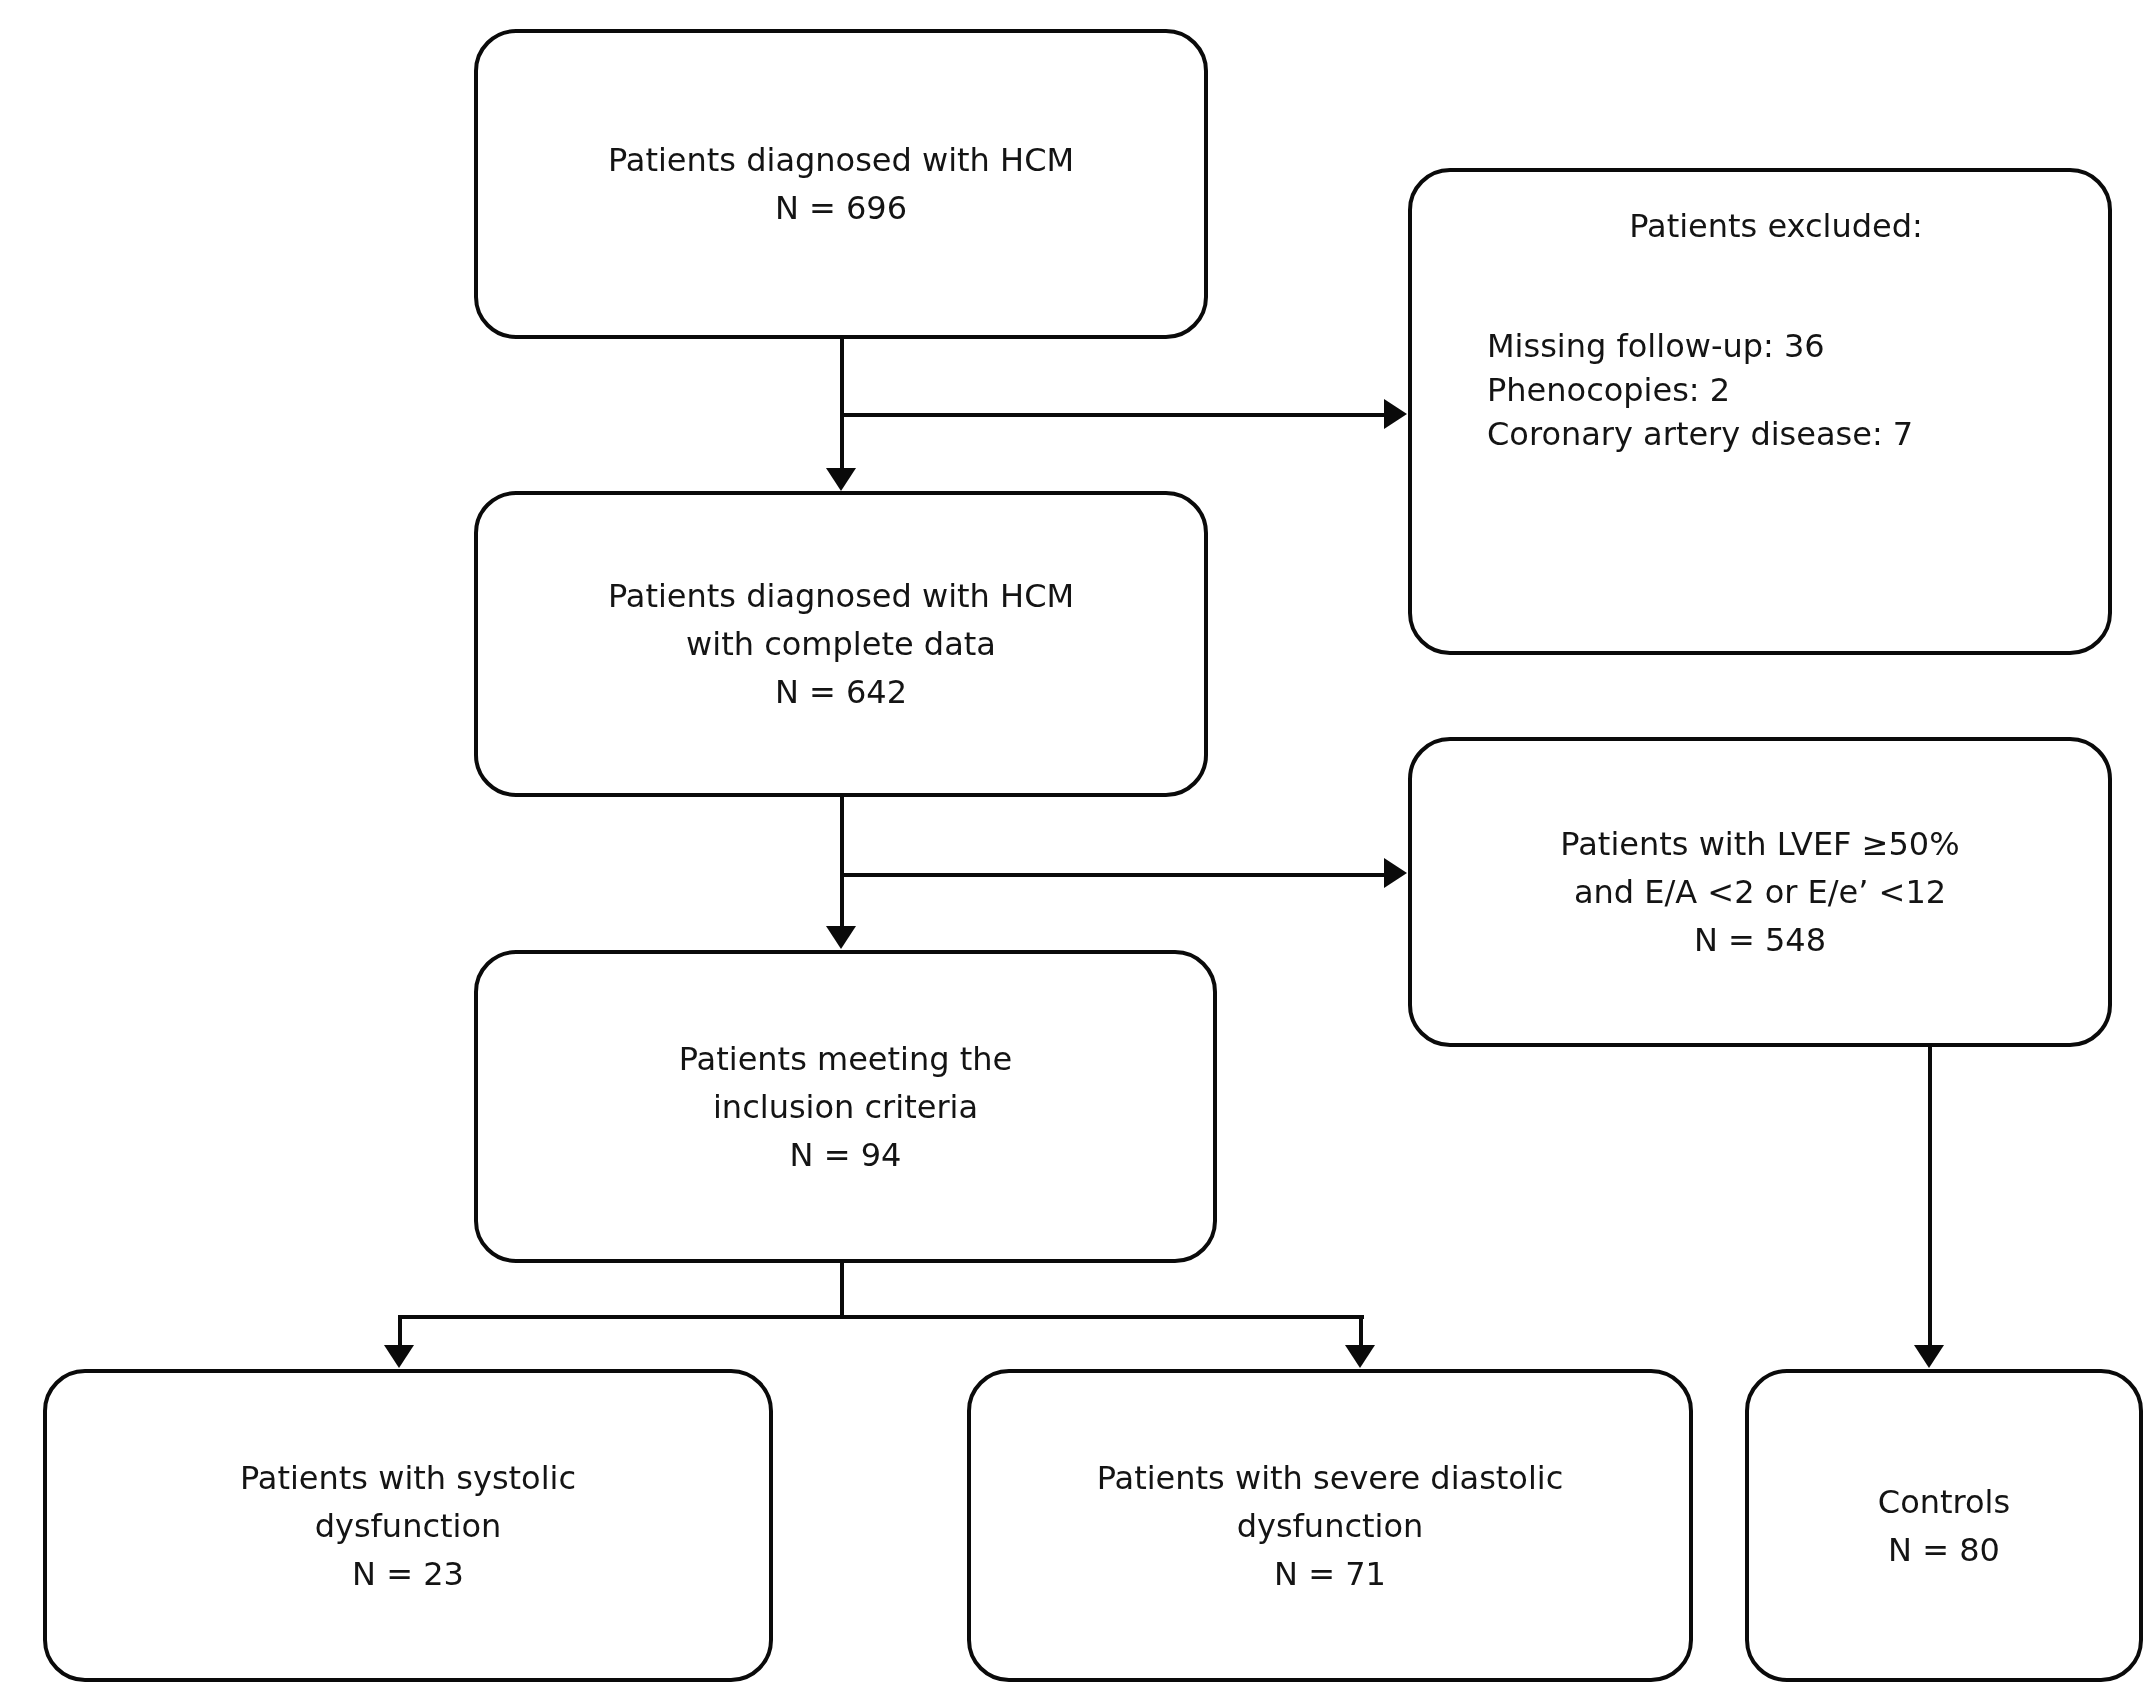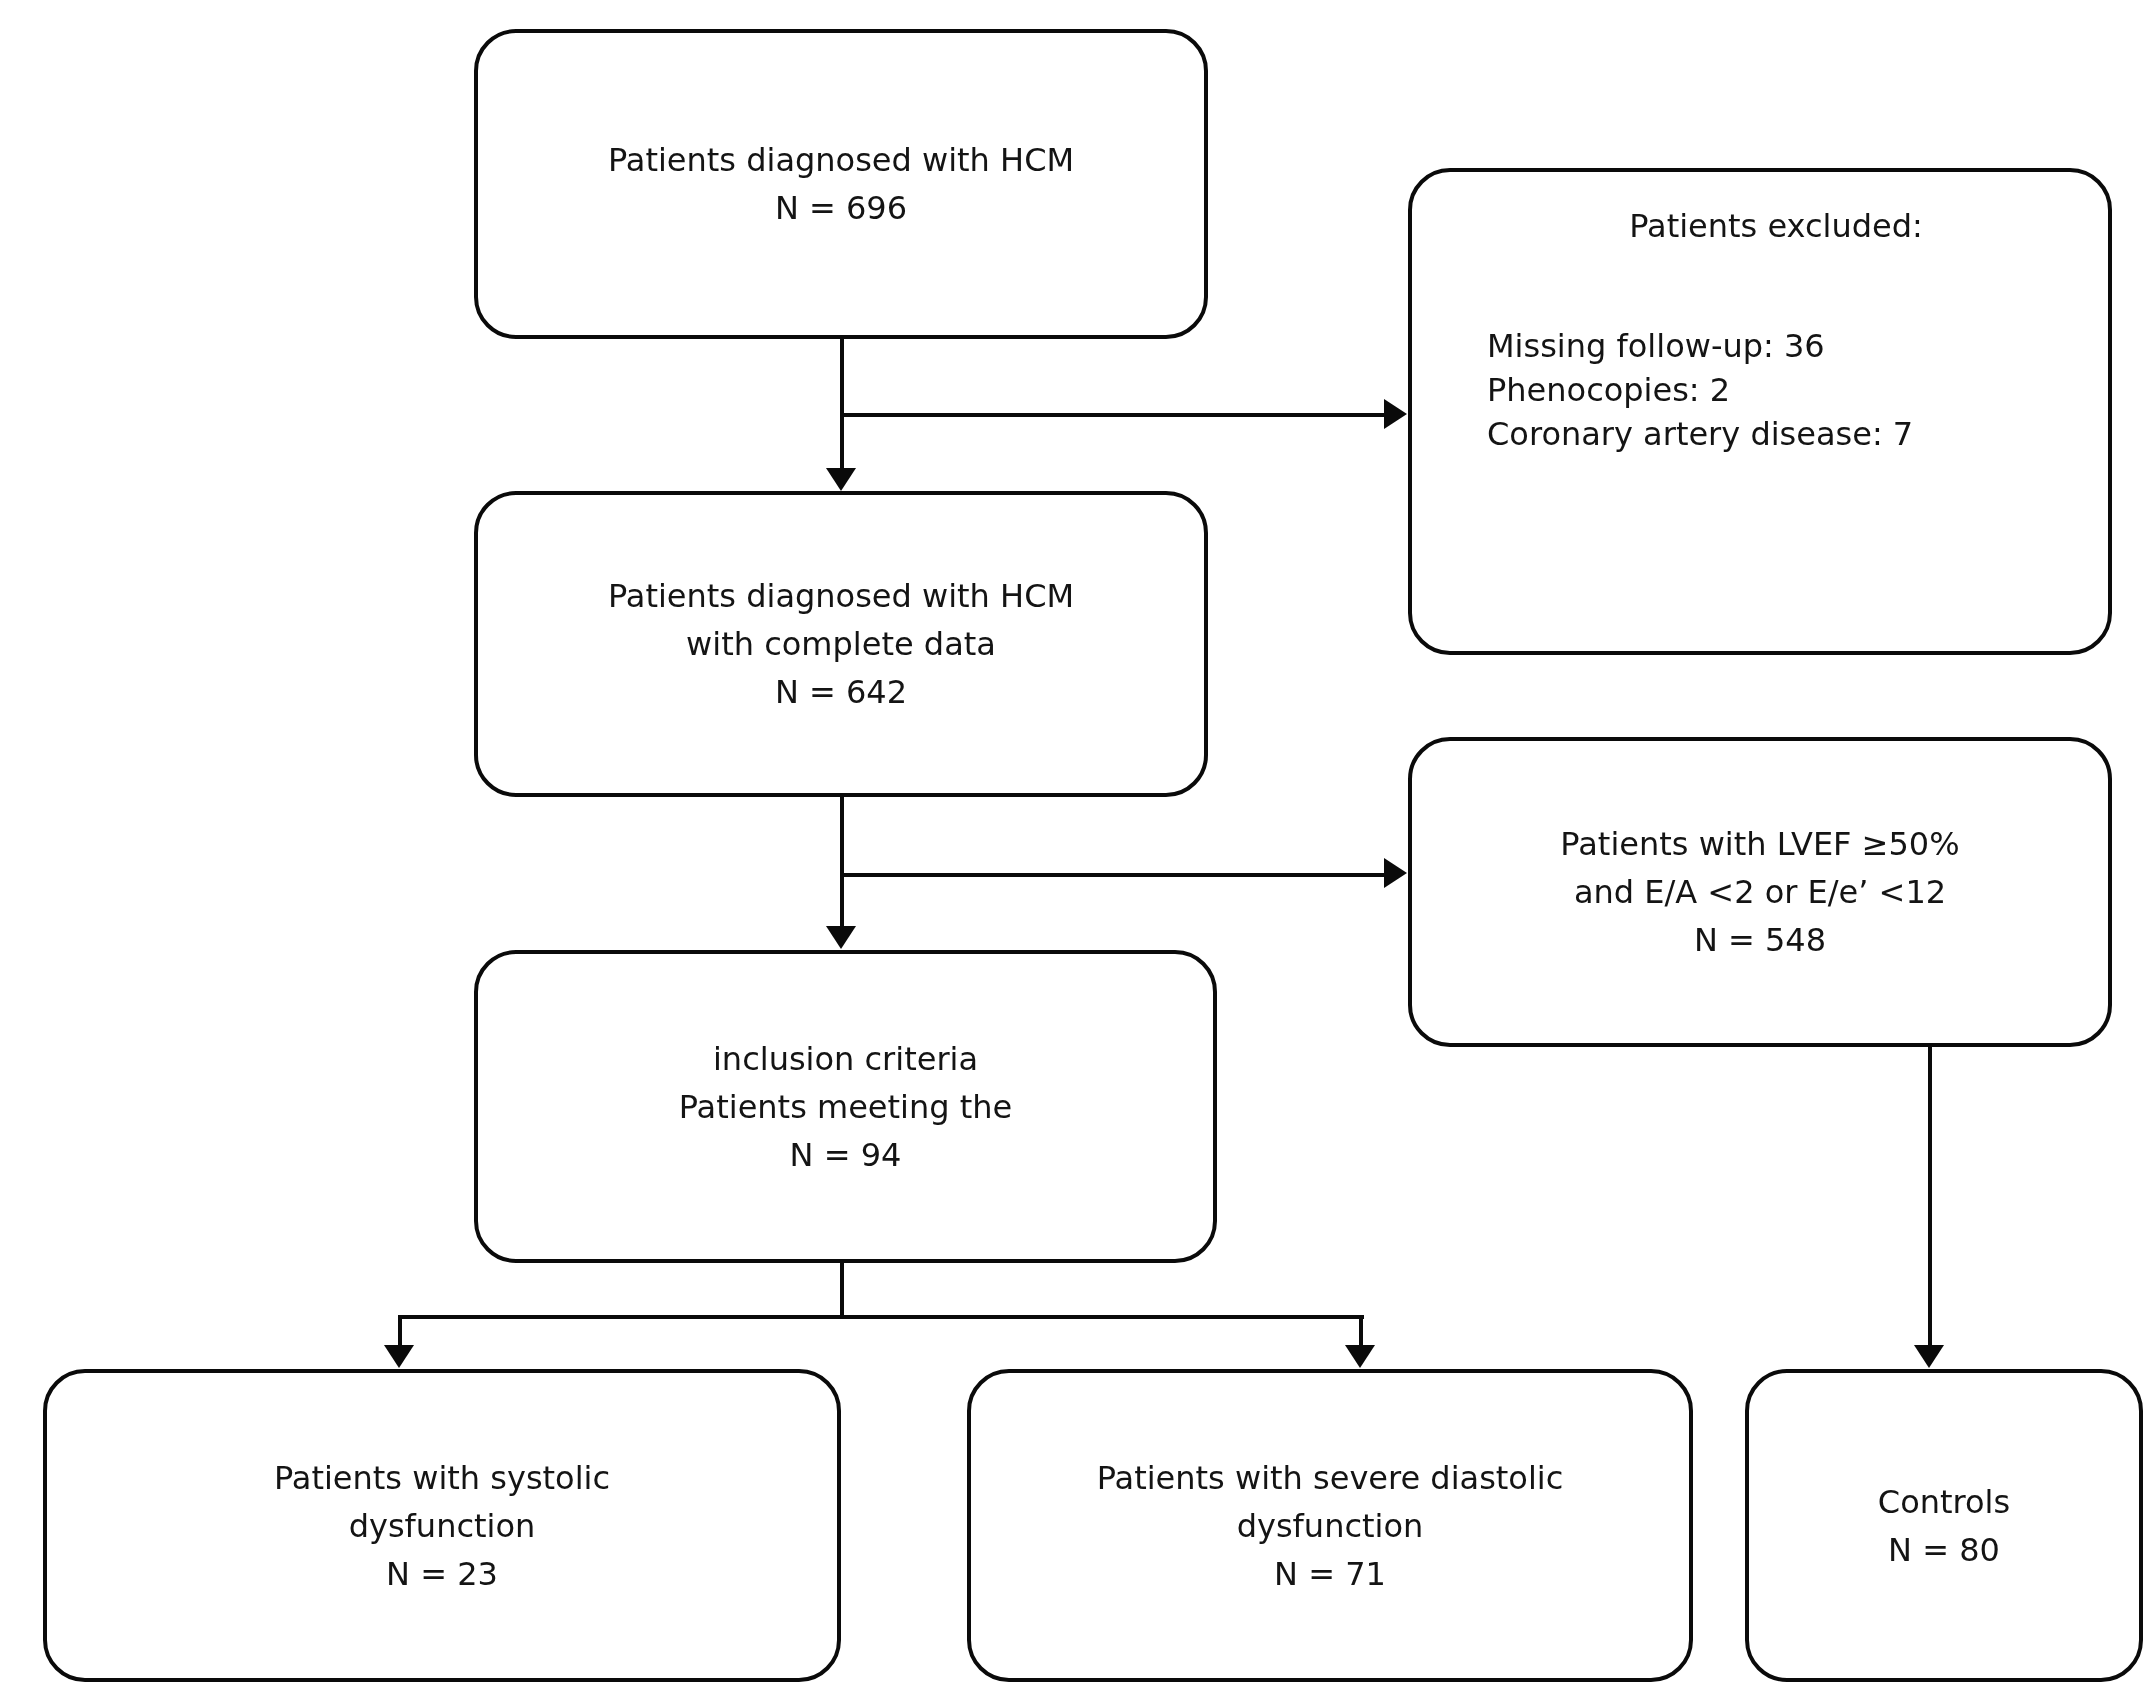--- a/index.html
+++ b/index.html
@@ -28,21 +28,21 @@
   }
   .bl { white-space: nowrap; }
 
   
   #box-hcm        { left: 474px;  top: 29px;   width: 734px; height: 310px; }
   #box-excluded   { left: 1408px; top: 168px;  width: 704px; height: 487px;
                     justify-content: flex-start; align-items: stretch; padding-left: 32px; }
   #box-complete   { left: 474px;  top: 491px;  width: 734px; height: 306px; }
   #box-lvef       { left: 1408px; top: 737px;  width: 704px; height: 310px; }
   #box-inclusion  { left: 474px;  top: 950px; width: 743px; height: 313px; }
-  #box-systolic   { left: 43px;   top: 1369px; width: 798px; height: 313px; }
+  #box-systolic   { left: 43px;   top: 1369px; width: 730px; height: 313px; }
   #box-diastolic  { left: 967px; top: 1369px; width: 726px; height: 313px; }
   #box-controls   { left: 1745px; top: 1369px; width: 398px; height: 313px; }
 
   .exc-title { text-align: center; margin-top: 29.5px; white-space: nowrap; }
   .exc-items { margin: 74px 0 0 43px; line-height: 1.38; text-align: left; }
   .exc-items .bl { text-align: left; }
 
   
   .cline { position: absolute; background: #0a0a0a; }
   .arrow-down {
@@ -103,22 +103,22 @@
     <div class="bl">N = 642</div>
   </div>
 
   <div class="box" id="box-lvef">
     <div class="bl">Patients with LVEF ≥50%</div>
     <div class="bl">and E/A &lt;2 or E/e’ &lt;12</div>
     <div class="bl">N = 548</div>
   </div>
 
   <div class="box" id="box-inclusion">
+    <div class="bl">Patients meeting the</div>
     <div class="bl">inclusion criteria</div>
-    <div class="bl">Patients meeting the</div>
     <div class="bl">N = 94</div>
   </div>
 
   <div class="box" id="box-systolic">
     <div class="bl">Patients with systolic</div>
     <div class="bl">dysfunction</div>
     <div class="bl">N = 23</div>
   </div>
 
   <div class="box" id="box-diastolic">

